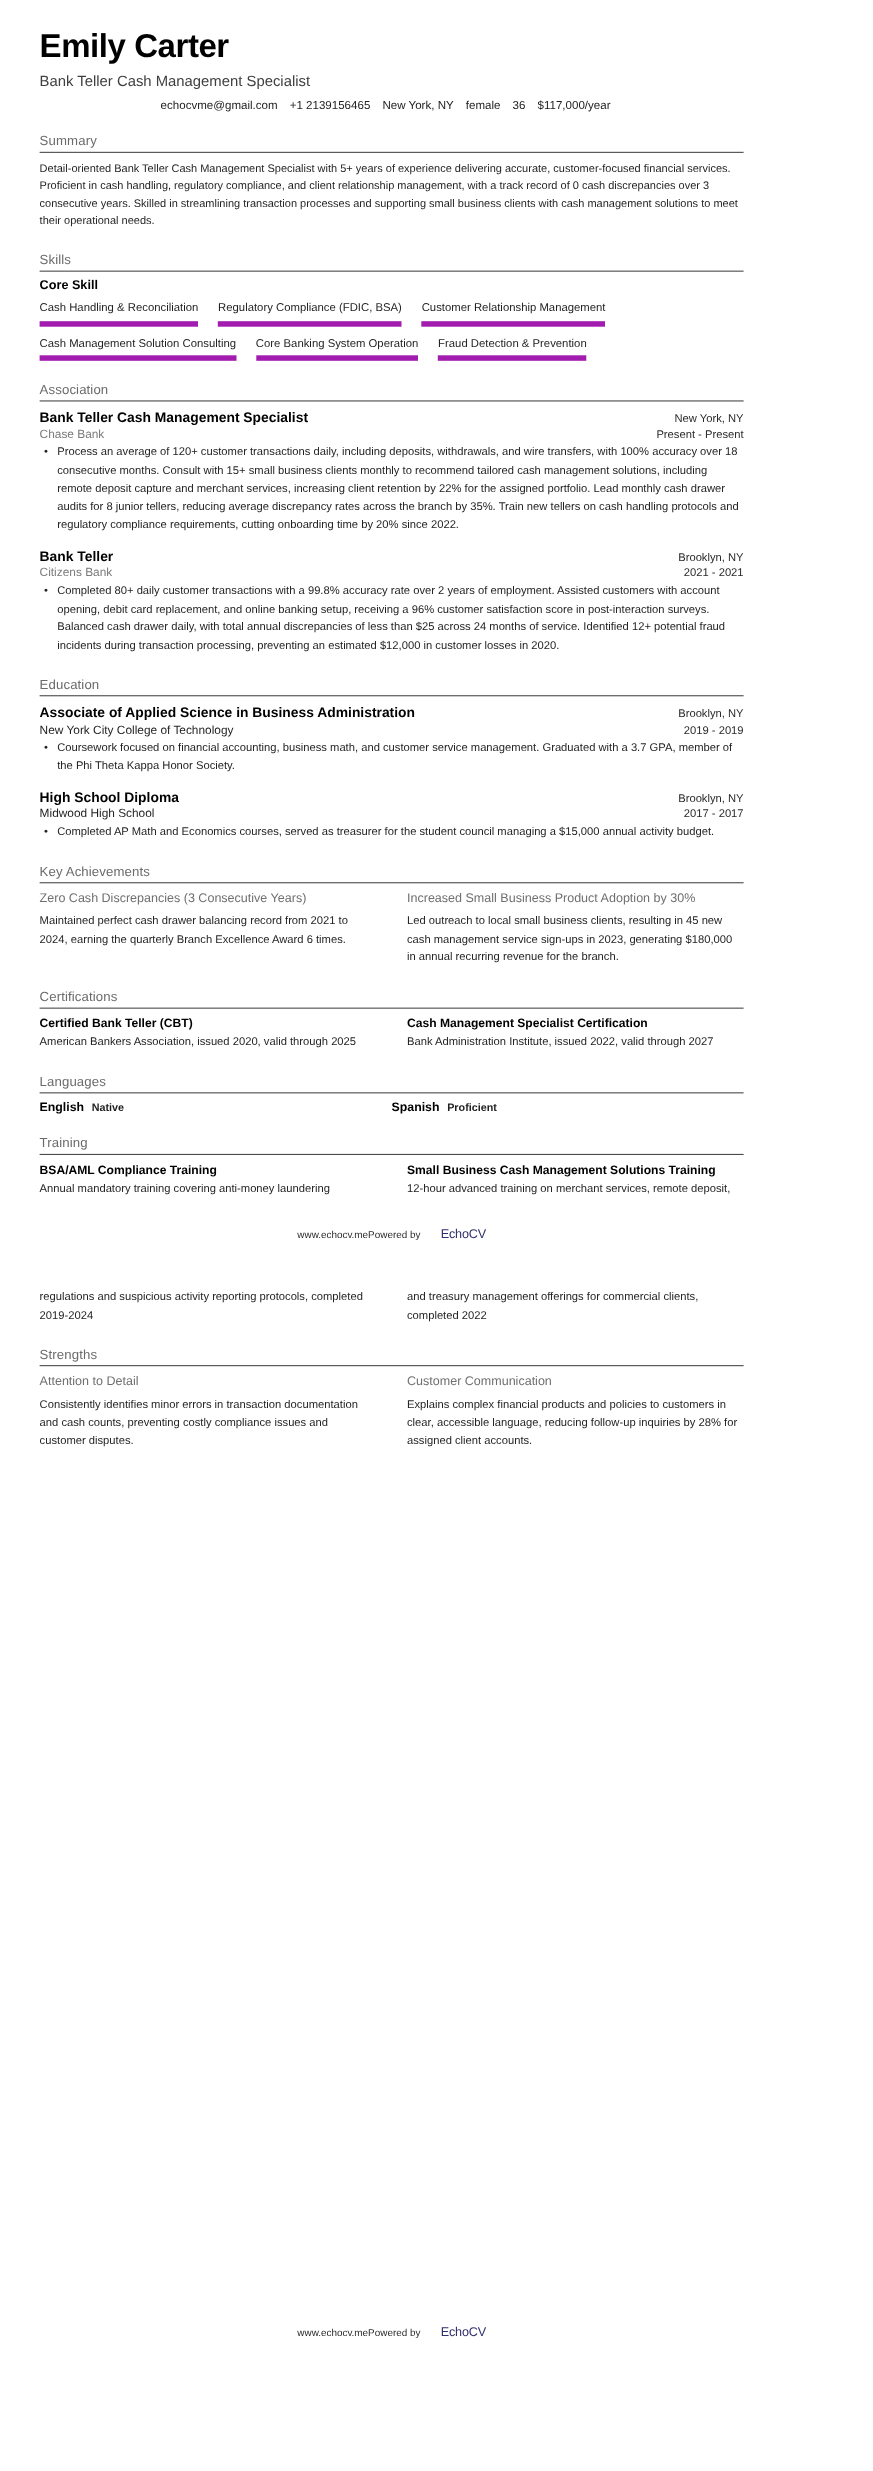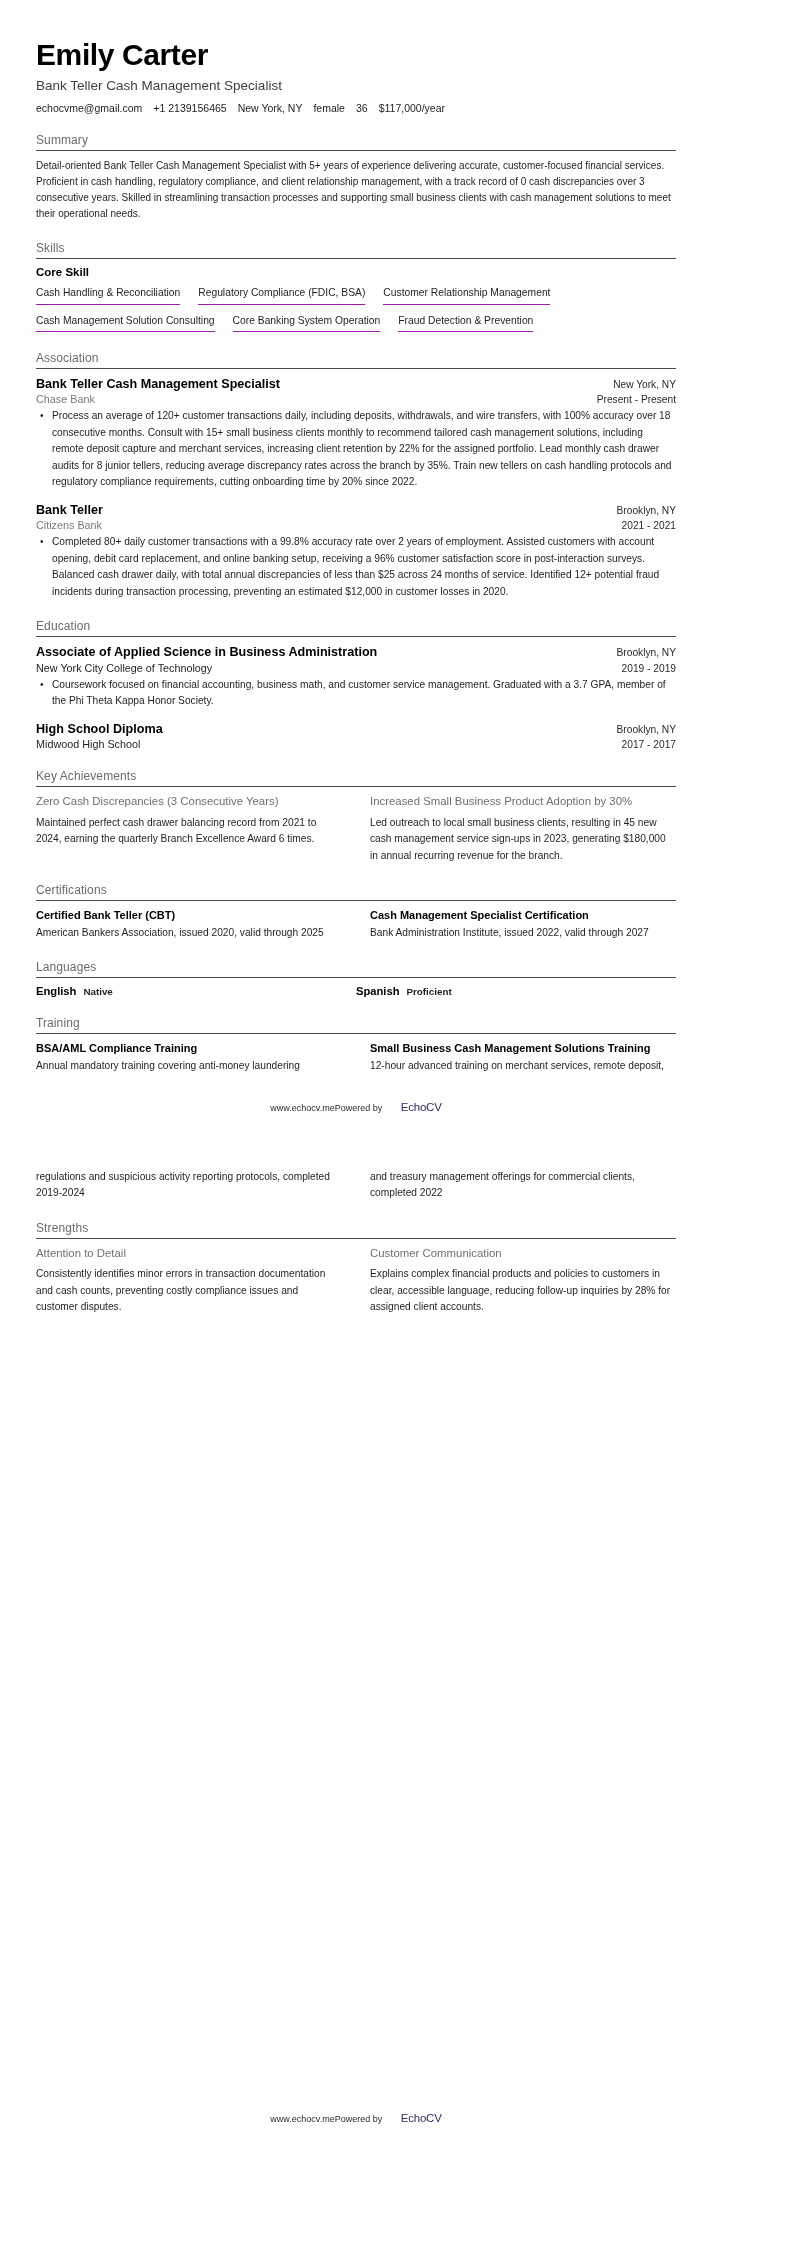--- a/index.html
+++ b/index.html
@@ -8,21 +8,20 @@
     background:#ffffff;
     font-family:"Liberation Sans", sans-serif;
     color:#111111;
     -webkit-font-smoothing:antialiased;
   }
   .page{
     width:712px;
     box-sizing:border-box;
     padding:0 36px;
     position:relative;
-    margin-top:12px;
   }
   
   .header{padding-top:26px;}
   .name{
     font-size:30px;
     font-weight:bold;
     letter-spacing:-0.4px;
     line-height:1.15;
     margin:0 0 5px 0;
     color:#000;
@@ -34,20 +33,21 @@
     font-weight:400;
   }
   .contact-row{
     display:flex;
     flex-wrap:wrap;
     align-items:baseline;
     gap:0;
     font-size:10.5px;
     color:#1d1d1d;
     margin-bottom:2px;
+    justify-content:center;
   }
   .contact-item{margin-right:11px; white-space:nowrap;}
   
   .section{margin-top:19px;}
   .section-title{
     font-size:12px;
     color:#6b6b6b;
     font-weight:400;
     margin:0 0 3px 0;
     letter-spacing:0.1px;
@@ -75,21 +75,21 @@
   .skill-row{
     display:flex;
     flex-wrap:wrap;
     gap:0 18px;
     margin-bottom:9px;
   }
   .skill-chip{
     font-size:10.3px;
     color:#1f1f1f;
     padding-bottom:4px;
-    border-bottom:1px solid #a21caf;
+    border-bottom:5px solid #a21caf;
     white-space:nowrap;
     line-height:1.3;
   }
   
   .entry{margin-bottom:11px;}
   .entry-head{
     display:flex;
     justify-content:space-between;
     align-items:baseline;
   }
@@ -301,20 +301,23 @@
 
     <div class="entry">
       <div class="entry-head">
         <span class="entry-title">High School Diploma</span>
         <span class="entry-loc">Brooklyn, NY</span>
       </div>
       <div class="entry-sub">
         <span class="entry-org dark">Midwood High School</span>
         <span class="entry-dates">2017 - 2017</span>
       </div>
+      <ul class="bullets">
+        <li>Completed AP Math and Economics courses, served as treasurer for the student council managing a $15,000 annual activity budget.</li>
+      </ul>
     </div>
   </div>
 
   <div class="section">
     <div class="section-title">Key Achievements</div>
     <hr class="section-rule">
     <div class="two-col">
       <div class="col">
         <div class="item-head-muted">Zero Cash Discrepancies (3 Consecutive Years)</div>
         <div class="item-body">Maintained perfect cash drawer balancing record from 2021 to 2024, earning the quarterly Branch Excellence Award 6 times.</div>

